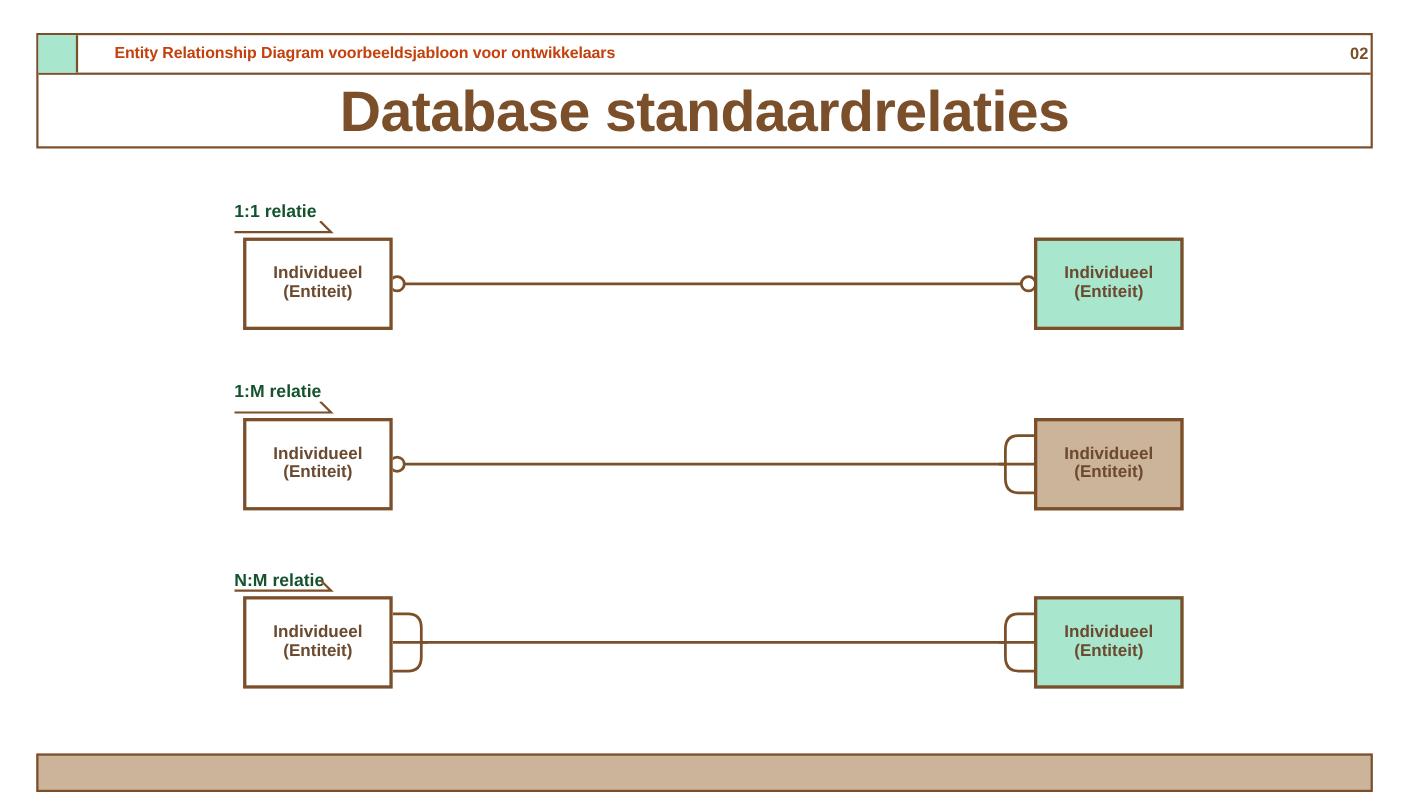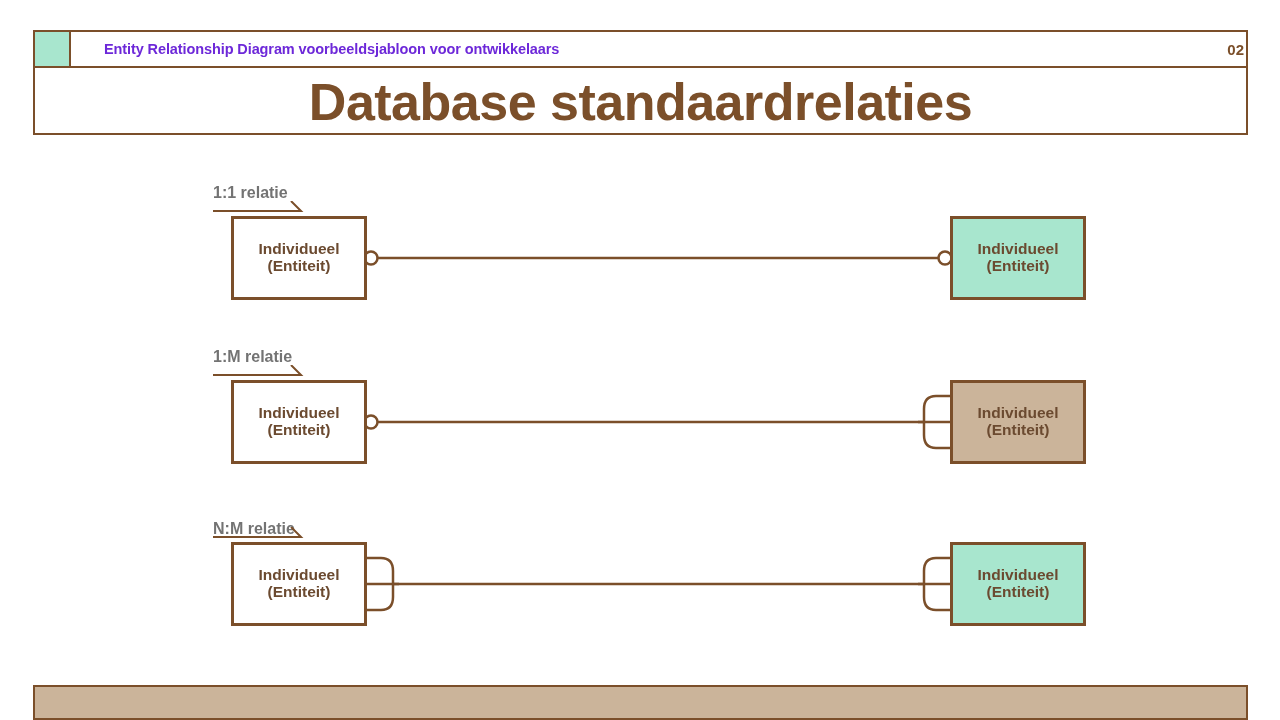--- a/index.html
+++ b/index.html
@@ -51,21 +51,21 @@
     background: #a8e6ce;
     border-right: 2px solid #7b4f2a;
     flex: 0 0 auto;
   }
 
   .header-subtitle {
     flex: 1 1 auto;
     padding-left: 33px;
     font-size: 14.5px;
     font-weight: bold;
-    color: #6d28d9;
+    color: #c2410c;
     letter-spacing: -0.1px;
     white-space: nowrap;
   }
 
   .header-pagenum {
     flex: 0 0 auto;
     padding-right: 2px;
     font-size: 15px;
     font-weight: bold;
     color: #7b4f2a;
@@ -93,36 +93,36 @@
     position: absolute;
     left: 0;
     width: 1280px;
   }
 
   .section-label {
     position: absolute;
     left: 213px;
     font-size: 16px;
     font-weight: bold;
-    color: #737373;
+    color: #14532d;
     white-space: nowrap;
     line-height: 1;
   }
 
   .section-underline {
     position: absolute;
     left: 213px;
     width: 92px;
     height: 10px;
     overflow: visible;
   }
 
   .row-canvas {
     position: absolute;
-    left: 18px;
+    left: 8px;
     top: 0;
     width: 1084px;
     height: 100px;
     overflow: visible;
   }
 
   
   .entity {
     position: absolute;
     width: 136px;

